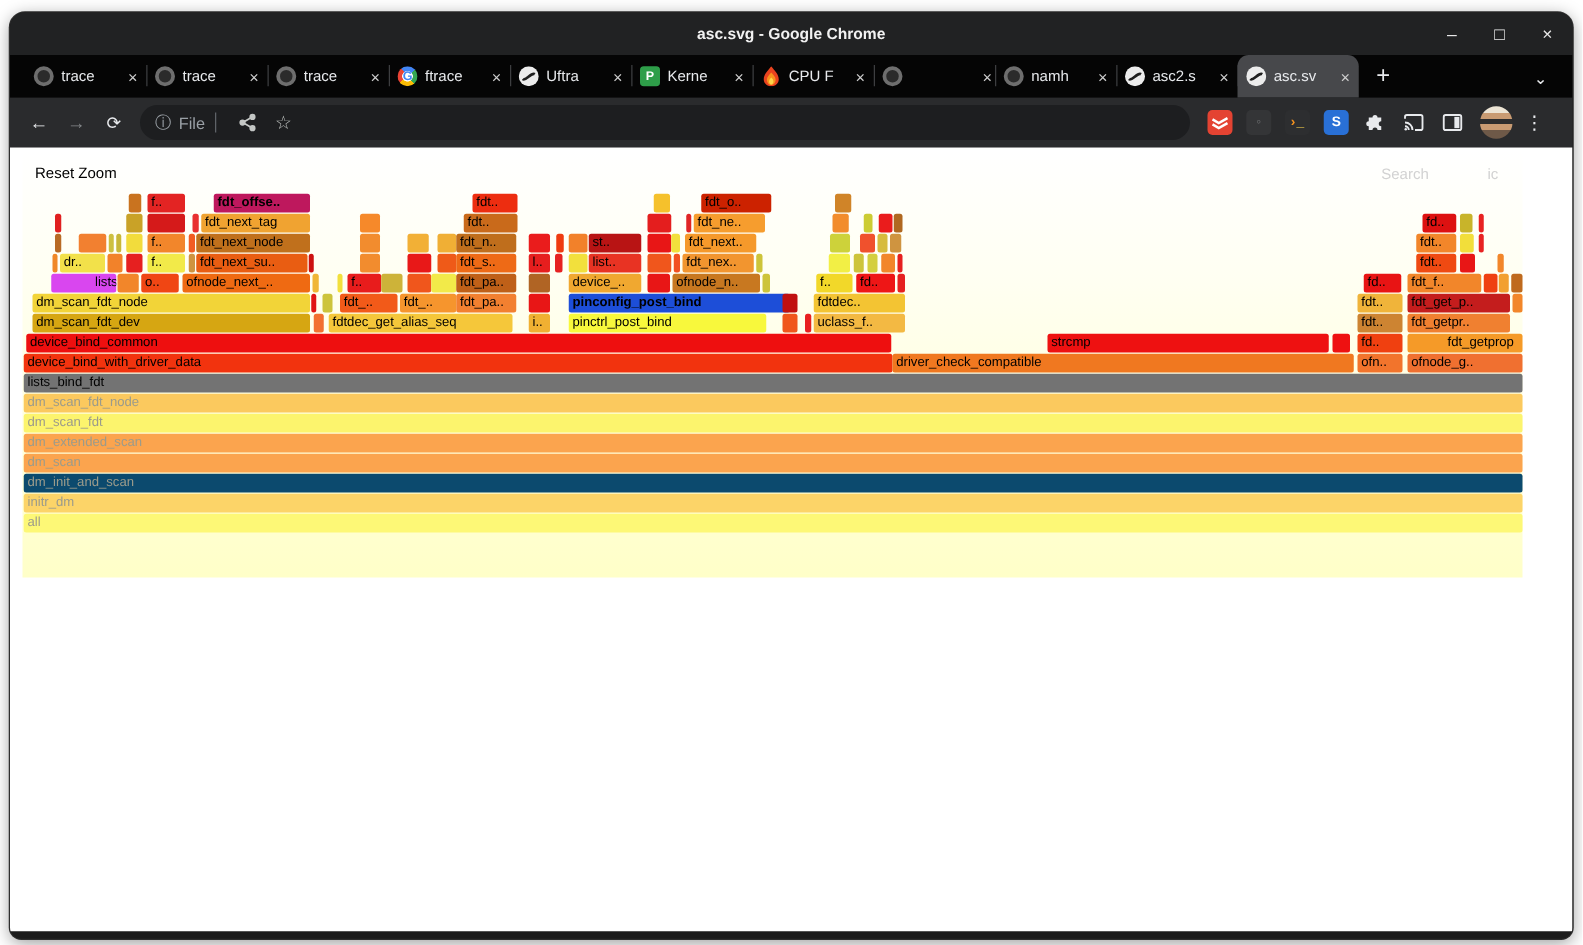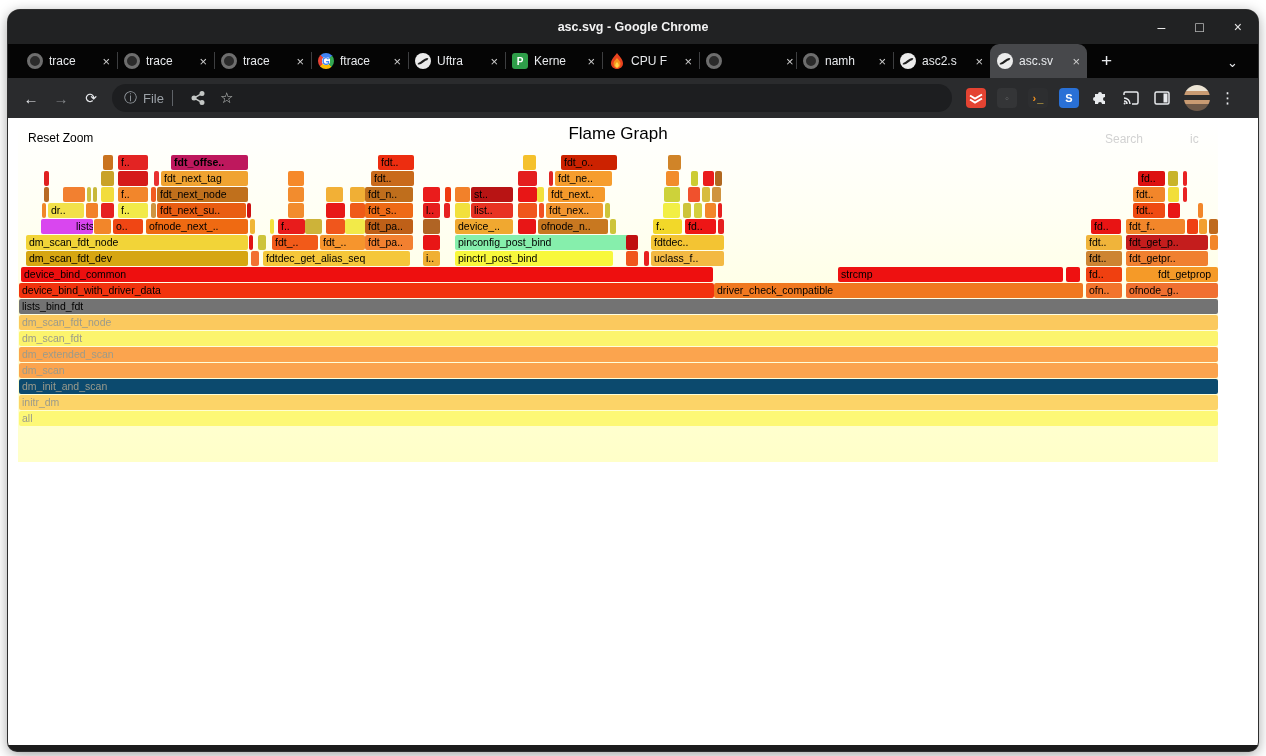--- a/index.html
+++ b/index.html
@@ -206,21 +206,20 @@
             </svg>
           </span>
         </div>
       <span class="avatar" style="margin-left:12px;"></span>
       <span class="kebab">⋮</span>
     </div>
 
     <div class="page">
       <div class="flame-bg"></div>
       <span class="reset-zoom">Reset Zoom</span>
-      <div class="fg-title">Flame Graph</div>
       <span class="fg-search">Search</span>
       <span class="fg-ic">ic</span>
       <div>
           <div class="frame" style="left: 95px; top: 37px; width: 10px; background: rgb(201, 115, 31);"></div>
           <div class="frame" title="f.." style="left: 110px; top: 37px; width: 30px; background: rgb(227, 36, 35);">f..</div>
           <div class="frame" title="fdt_offse.." style="left: 163px; top: 37px; width: 77px; background: #be185d; font-weight: bold;">fdt_offse..</div>
           <div class="frame" title="fdt.." style="left: 370px; top: 37px; width: 36px; background: rgb(237, 45, 16);">fdt..</div>
           <div class="frame" style="left: 515px; top: 37px; width: 13px; background: rgb(245, 193, 44);"></div>
           <div class="frame" title="fdt_o.." style="left: 553px; top: 37px; width: 56px; background: rgb(204, 34, 0);">fdt_o..</div>
           <div class="frame" style="left: 660px; top: 37px; width: 13px; background: rgb(208, 132, 40);"></div>
@@ -319,21 +318,21 @@
           <div class="frame" style="left: 1179px; top: 101px; width: 11px; background: rgb(239, 64, 18);"></div>
           <div class="frame" style="left: 1191px; top: 101px; width: 8px; background: rgb(242, 160, 48);"></div>
           <div class="frame" style="left: 1201px; top: 101px; width: 9px; background: rgb(191, 106, 30);"></div>
           <div class="frame" title="dm_scan_fdt_node" style="left: 18px; top: 117px; width: 222px; background: rgb(242, 212, 56);">dm_scan_fdt_node</div>
           <div class="frame" style="left: 241px; top: 117px; width: 4px; background: rgb(224, 20, 20);"></div>
           <div class="frame" style="left: 250px; top: 117px; width: 8px; background: rgb(205, 196, 59);"></div>
           <div class="frame" title="fdt_.." style="left: 264px; top: 117px; width: 46px; background: rgb(242, 90, 25);">fdt_..</div>
           <div class="frame" title="fdt_.." style="left: 312px; top: 117px; width: 45px; background: rgb(246, 149, 45);">fdt_..</div>
           <div class="frame" title="fdt_pa.." style="left: 357px; top: 117px; width: 48px; background: rgb(242, 128, 48);">fdt_pa..</div>
           <div class="frame" style="left: 415px; top: 117px; width: 17px; background: rgb(232, 22, 22);"></div>
-          <div class="frame" title="pinconfig_post_bind" style="left: 447px; top: 117px; width: 177px; background: #86efac;">pinconfig_post_bind</div>
+          <div class="frame" title="pinconfig_post_bind" style="left: 447px; top: 117px; width: 177px; background: #1d4ed8; font-weight: bold;">pinconfig_post_bind</div>
           <div class="frame" style="left: 618px; top: 117px; width: 12px; background: rgb(192, 16, 16);"></div>
           <div class="frame" title="fdtdec.." style="left: 643px; top: 117px; width: 73px; background: rgb(243, 196, 51);">fdtdec..</div>
           <div class="frame" title="fdt.." style="left: 1078px; top: 117px; width: 36px; background: rgb(240, 180, 58);">fdt..</div>
           <div class="frame" title="fdt_get_p.." style="left: 1118px; top: 117px; width: 82px; background: rgb(196, 29, 29);">fdt_get_p..</div>
           <div class="frame" style="left: 1202px; top: 117px; width: 8px; background: rgb(242, 134, 42);"></div>
           <div class="frame" title="dm_scan_fdt_dev" style="left: 18px; top: 133px; width: 222px; background: rgb(214, 166, 18);">dm_scan_fdt_dev</div>
           <div class="frame" style="left: 243px; top: 133px; width: 8px; background: rgb(242, 112, 48);"></div>
           <div class="frame" title="fdtdec_get_alias_seq" style="left: 255px; top: 133px; width: 147px; background: rgb(245, 199, 58);">fdtdec_get_alias_seq</div>
           <div class="frame" title="i.." style="left: 415px; top: 133px; width: 17px; background: rgb(240, 176, 50);">i..</div>
           <div class="frame" title="pinctrl_post_bind" style="left: 447px; top: 133px; width: 158px; background: rgb(248, 248, 60);">pinctrl_post_bind</div>

